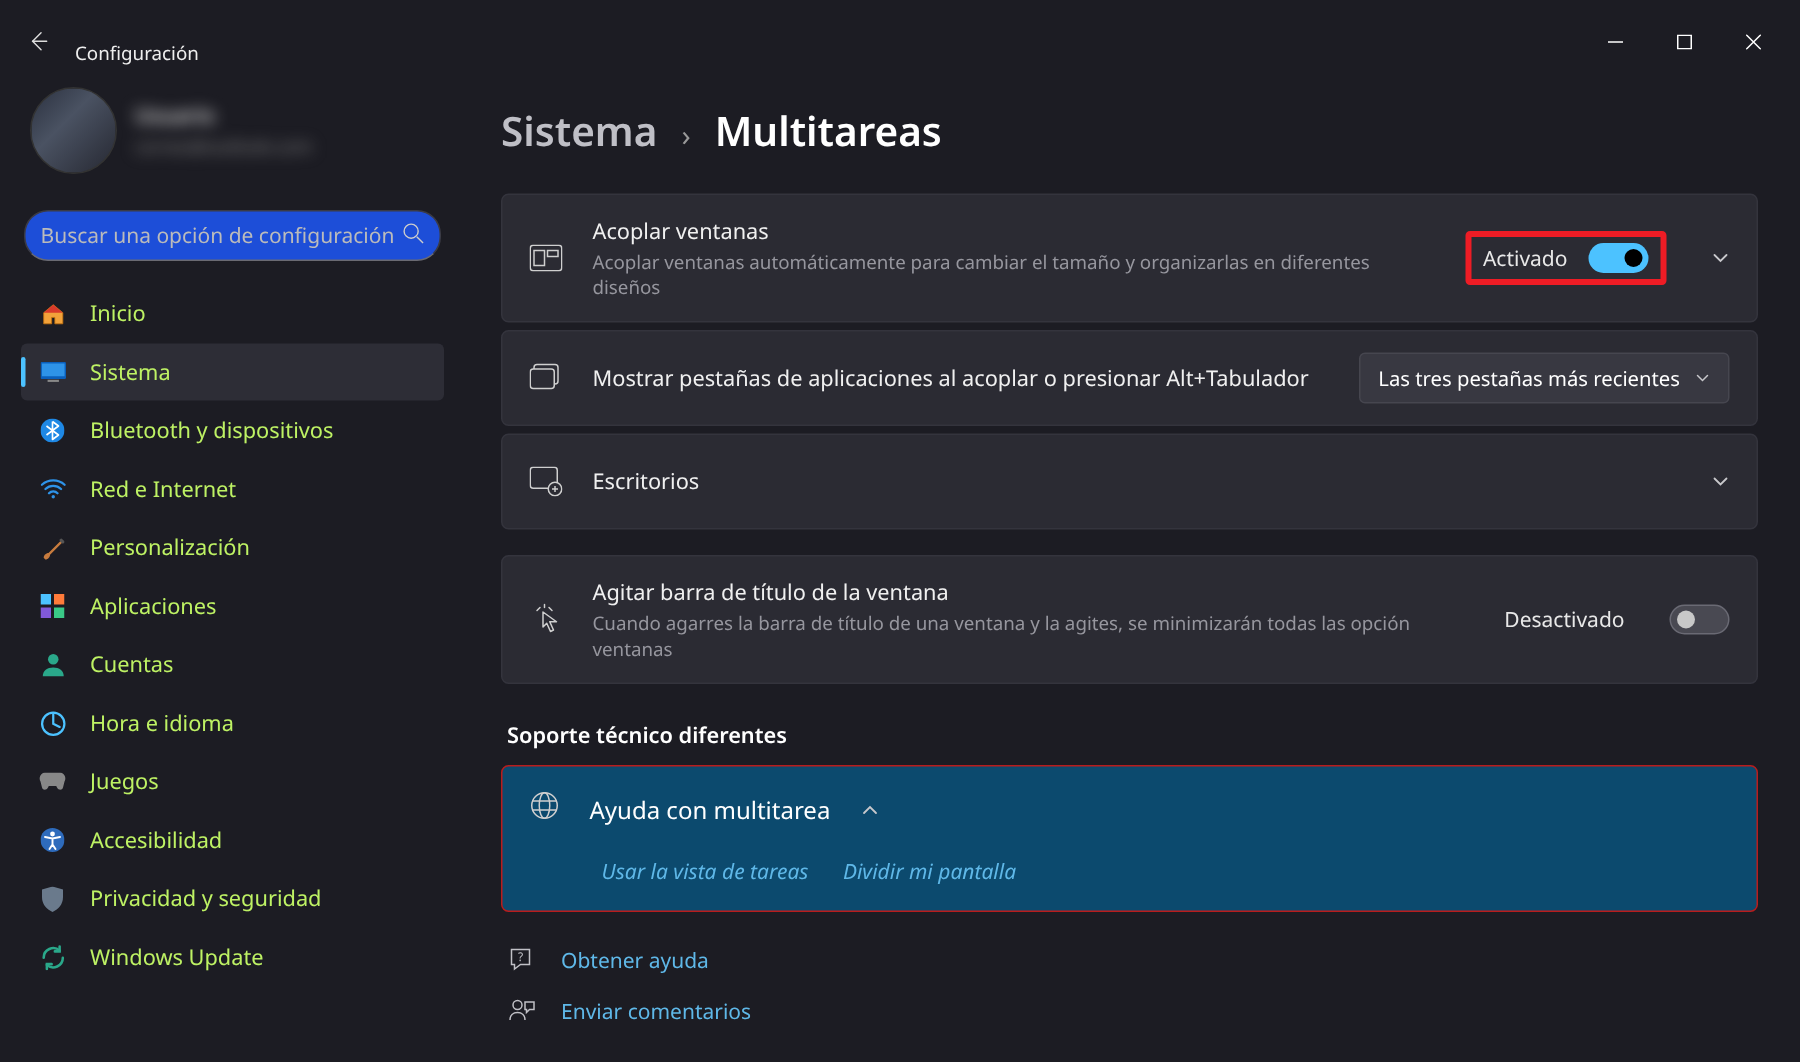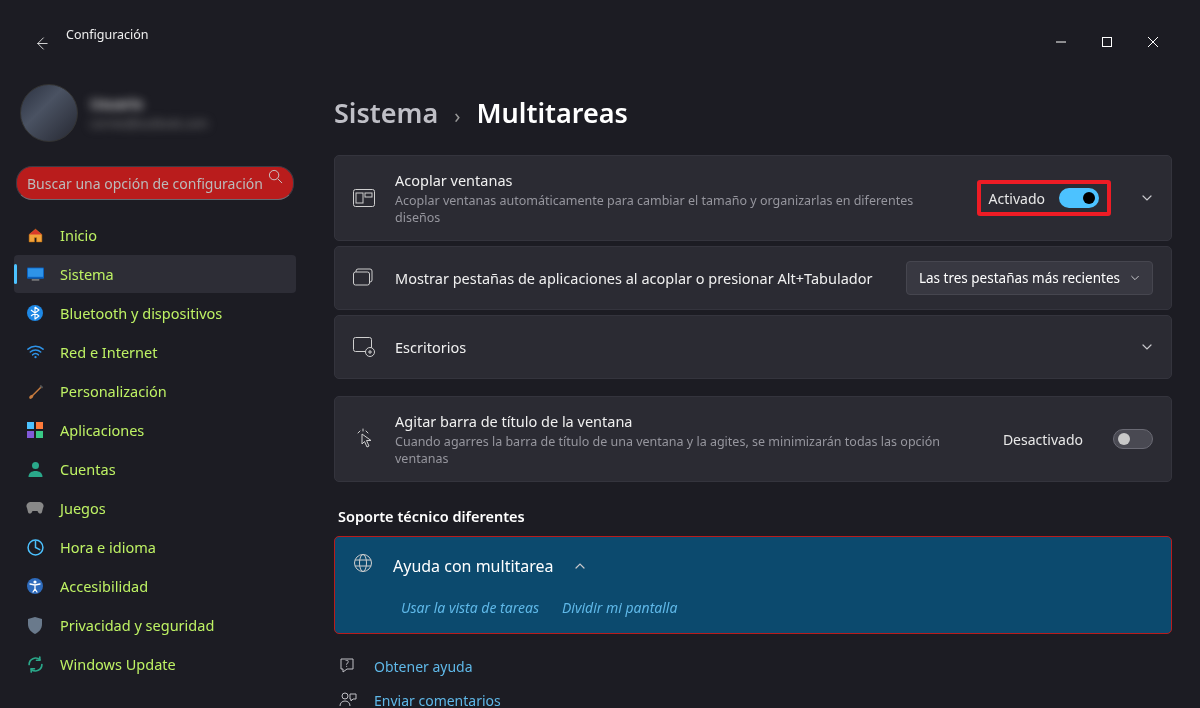--- a/index.html
+++ b/index.html
@@ -1,34 +1,34 @@
 <!DOCTYPE html>
 <html><head>
 <meta charset="utf-8">
 <style>
 * { margin:0; padding:0; box-sizing:border-box; font-family:"Segoe UI",system-ui,-apple-system,sans-serif; }
 body { width:1200px; height:708px; background:#1c1c23; color:#fff; overflow:hidden; }
 
 
-.titlebar { display:flex; align-items:flex-start; height:44px; padding:0 24px;margin-top:26px; }
+.titlebar { display:flex; align-items:flex-end; height:44px; padding:0 8px; }
 .back-btn { width:34px; height:34px; display:flex; align-items:center; justify-content:center; border-radius:4px; cursor:pointer; }
 .title { font-size:12.5px; font-weight:400; margin-left:8px; color:#eee; }
 .win-controls { margin-left:auto; display:flex; }
 .win-btn { width:46px; height:32px; display:flex; align-items:center; justify-content:center; cursor:pointer; }
 
 
 .layout { display:flex; height:calc(100% - 44px); }
 .sidebar { width:310px; padding:14px 10px 10px 10px; display:flex; flex-direction:column; gap:6px; overflow-y:auto; }
 .profile { display:flex; align-items:center; gap:12px; padding:0 10px 6px 10px; }
 .avatar { width:58px; height:58px; border-radius:50%; background:linear-gradient(135deg,#2b3140,#4a5262 40%,#262832); border:1px solid #333; }
 .profile-txt { display:flex; flex-direction:column; gap:2px; filter:blur(5px); }
 .profile-name { font-size:14px; font-weight:600; color:#ddd; }
 .profile-email { font-size:12px; color:#888; }
 
-.searchbox { margin:12px 6px 10px 6px; display:flex; background:#b91c1c; border:1px solid #3b3b45; border-bottom:1px solid #6a6a72; border-radius:16px; height:34px; padding:0 10px; }
+.searchbox { margin:12px 6px 10px 6px; display:flex; align-items:center; background:#1d4ed8; border:1px solid #3b3b45; border-bottom:1px solid #6a6a72; border-radius:16px; height:34px; padding:0 10px; }
 .searchbox input { flex:1; background:transparent; border:none; outline:none; color:#ddd; font-size:14px; }
 .searchbox input::placeholder { color:#bbb; }
 .search-ico { color:#ccc; }
 
 .nav { display:flex; flex-direction:column; gap:1px; padding:0 4px; }
 .nav-item { display:flex; align-items:center; height:38px; padding:0 12px; border-radius:4px; font-size:14.5px; cursor:pointer; gap:16px; color:#bef264; }
 .nav-item.selected { background:#2d2d36; position:relative; }
 .nav-item.selected::before { content:""; position:absolute; left:0; top:9px; bottom:9px; width:3px; background:#4cc2ff; border-radius:2px; }
 .nav-ico { width:18px; height:18px; display:flex; align-items:center; justify-content:center; flex-shrink:0; }
 
@@ -185,34 +185,34 @@
         <span class="nav-ico">
             <svg width="15" height="16" viewBox="0 0 14 16">
               <circle cx="7" cy="4.5" r="3.5" fill="#2aa88a"></circle>
               <path d="M0 16c0-4 3-6 7-6s7 2 7 6z" fill="#2aa88a"></path>
             </svg>
           </span>
         <span>Cuentas</span>
       </div>
       <div class="nav-item">
         <span class="nav-ico">
-            <svg width="18" height="12" viewBox="0 0 18 12">
-              <path d="M4 0h10a4 4 0 013 6l-1 4c-.5 2-3 2-4 0l-.5-1h-5L6 10c-1 2-3.5 2-4 0L1 6a4 4 0 013-6z" fill="#888"></path>
-            </svg>
-          </span>
-        <span>Juegos</span>
-      </div>
-      <div class="nav-item">
-        <span class="nav-ico">
             <svg width="17" height="17" viewBox="0 0 16 16">
               <circle cx="8" cy="8" r="7" fill="none" stroke="#4cc2ff" stroke-width="1.4"></circle>
               <path d="M8 2v6l4 2" stroke="#4cc2ff" stroke-width="1.4" fill="none" stroke-linecap="round"></path>
             </svg>
           </span>
         <span>Hora e idioma</span>
+      </div>
+      <div class="nav-item">
+        <span class="nav-ico">
+            <svg width="18" height="12" viewBox="0 0 18 12">
+              <path d="M4 0h10a4 4 0 013 6l-1 4c-.5 2-3 2-4 0l-.5-1h-5L6 10c-1 2-3.5 2-4 0L1 6a4 4 0 013-6z" fill="#888"></path>
+            </svg>
+          </span>
+        <span>Juegos</span>
       </div>
       <div class="nav-item">
         <span class="nav-ico">
             <svg width="16" height="16" viewBox="0 0 16 16">
               <circle cx="8" cy="8" r="8" fill="#2e6bbc"></circle>
               <circle cx="8" cy="4" r="1.6" fill="#fff"></circle>
               <path d="M3 6l5 1 5-1M8 7v4m-2 3l2-3 2 3" stroke="#fff" stroke-width="1.3" fill="none" stroke-linecap="round"></path>
             </svg>
           </span>
         <span>Accesibilidad</span>

